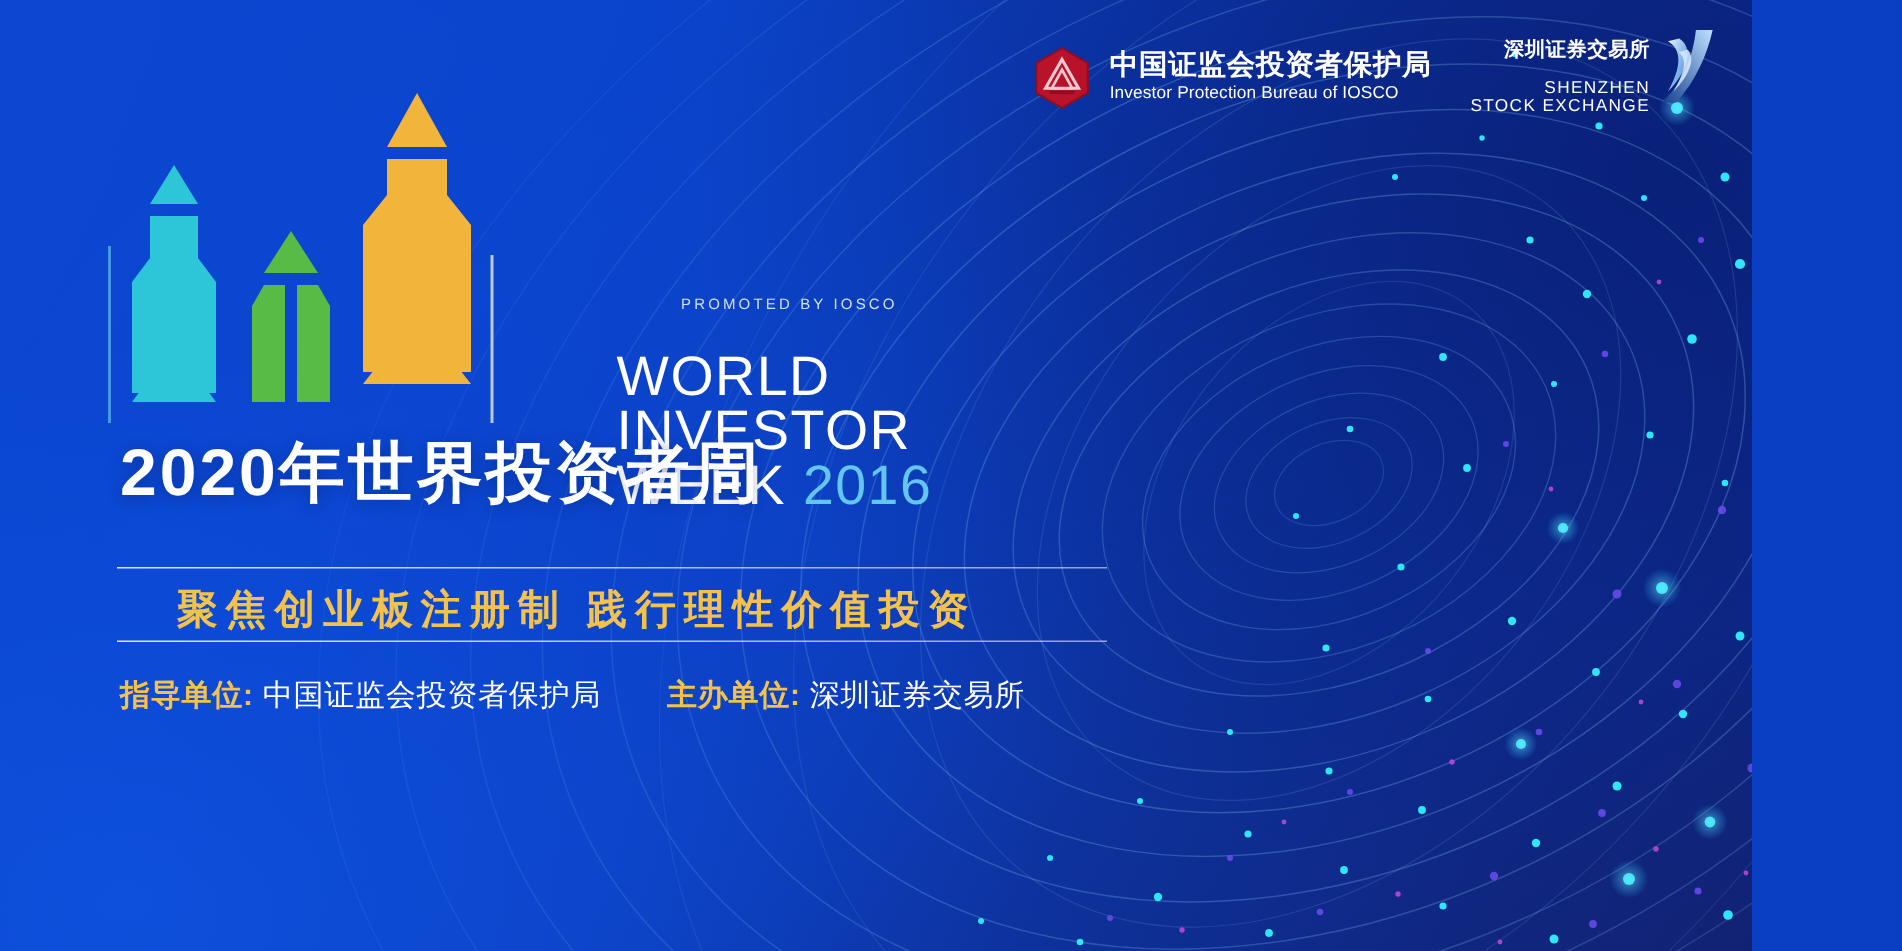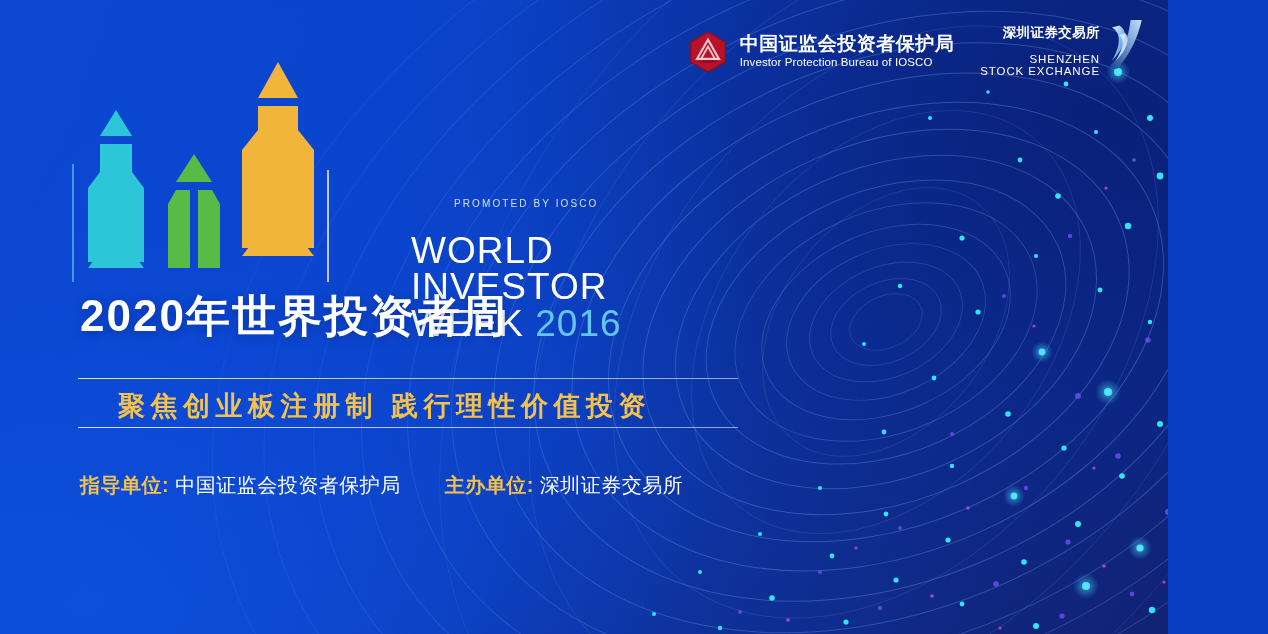--- a/index.html
+++ b/index.html
@@ -47,21 +47,21 @@
     letter-spacing:2px;white-space:nowrap;line-height:1;
     text-shadow:0 2px 10px rgba(0,20,80,.35);
   }
   .rule{position:absolute;left:78px;width:660px;height:1px;background:linear-gradient(90deg,rgba(255,255,255,.85),rgba(255,255,255,.55));}
   .rule-top{top:378px;}
   .rule-bottom{top:427px;}
   .subtitle{
     position:absolute;left:82px;top:388px;color:#f2c14e;font-size:27px;font-weight:bold;
     letter-spacing:5.5px;white-space:nowrap;margin-left:36px;
   }
-  .orgline{position:absolute;left:80px;top:472px;display:flex;align-items:baseline;white-space:nowrap;}
+  .orgline{position:absolute;left:80px;top:450px;display:flex;align-items:baseline;white-space:nowrap;}
   .org-label{color:#f2c14e;font-size:20px;font-weight:bold;letter-spacing:.5px;}
   .org-value{color:#ffffff;font-size:20px;letter-spacing:.5px;margin-left:6px;}
   .org-gap{display:inline-block;width:44px;}
 </style>
 </head>
 <body>
 
 <div class="poster">
 
   <div class="swirl">

